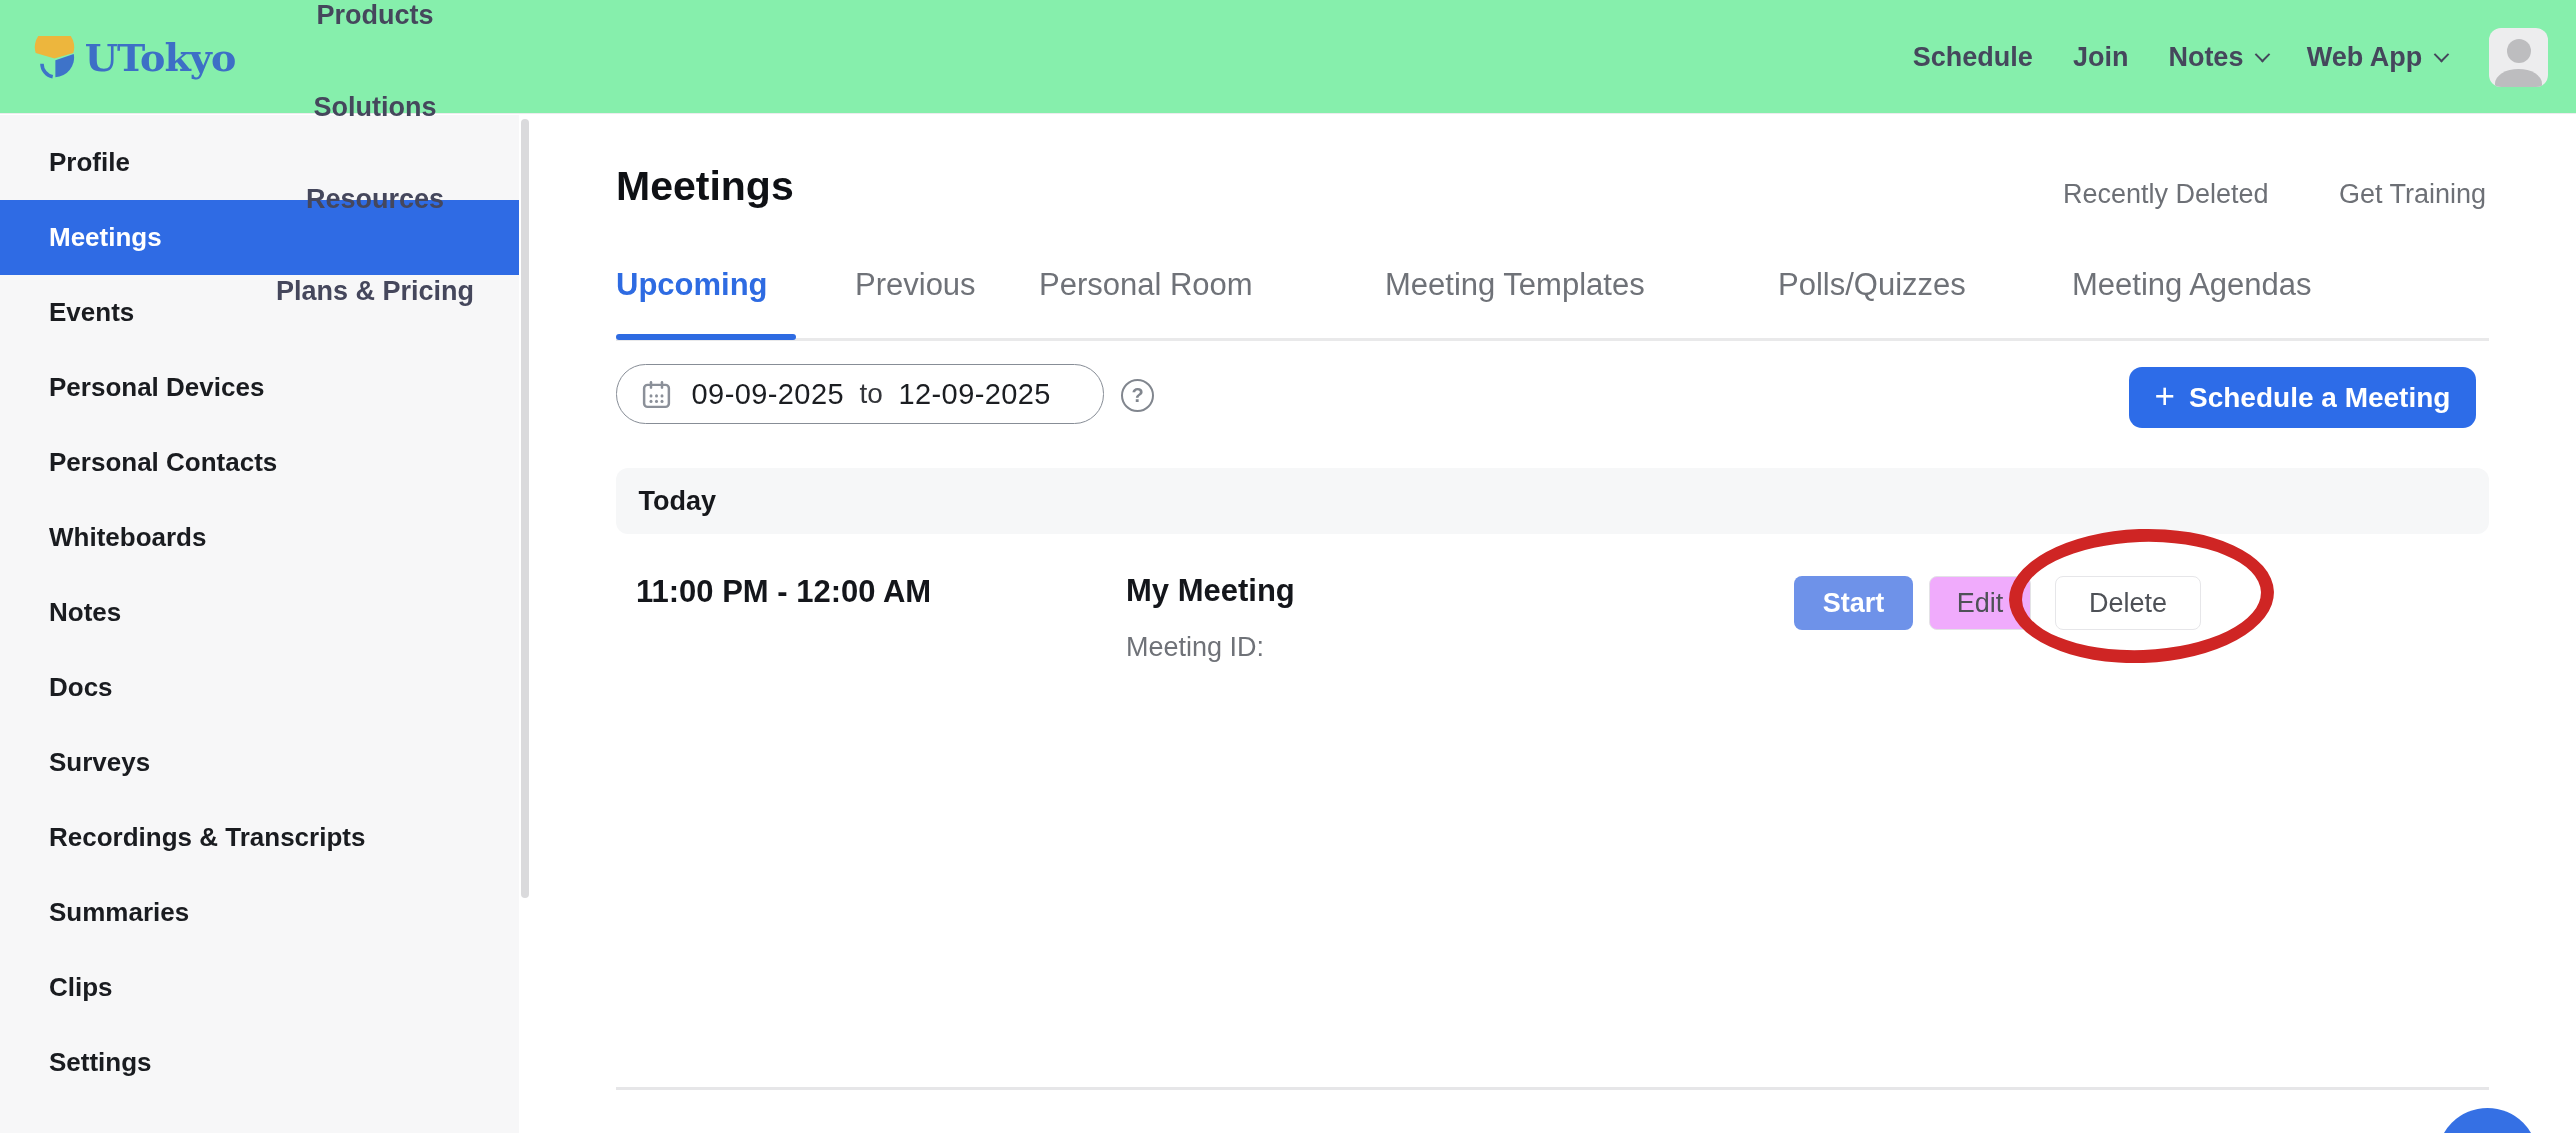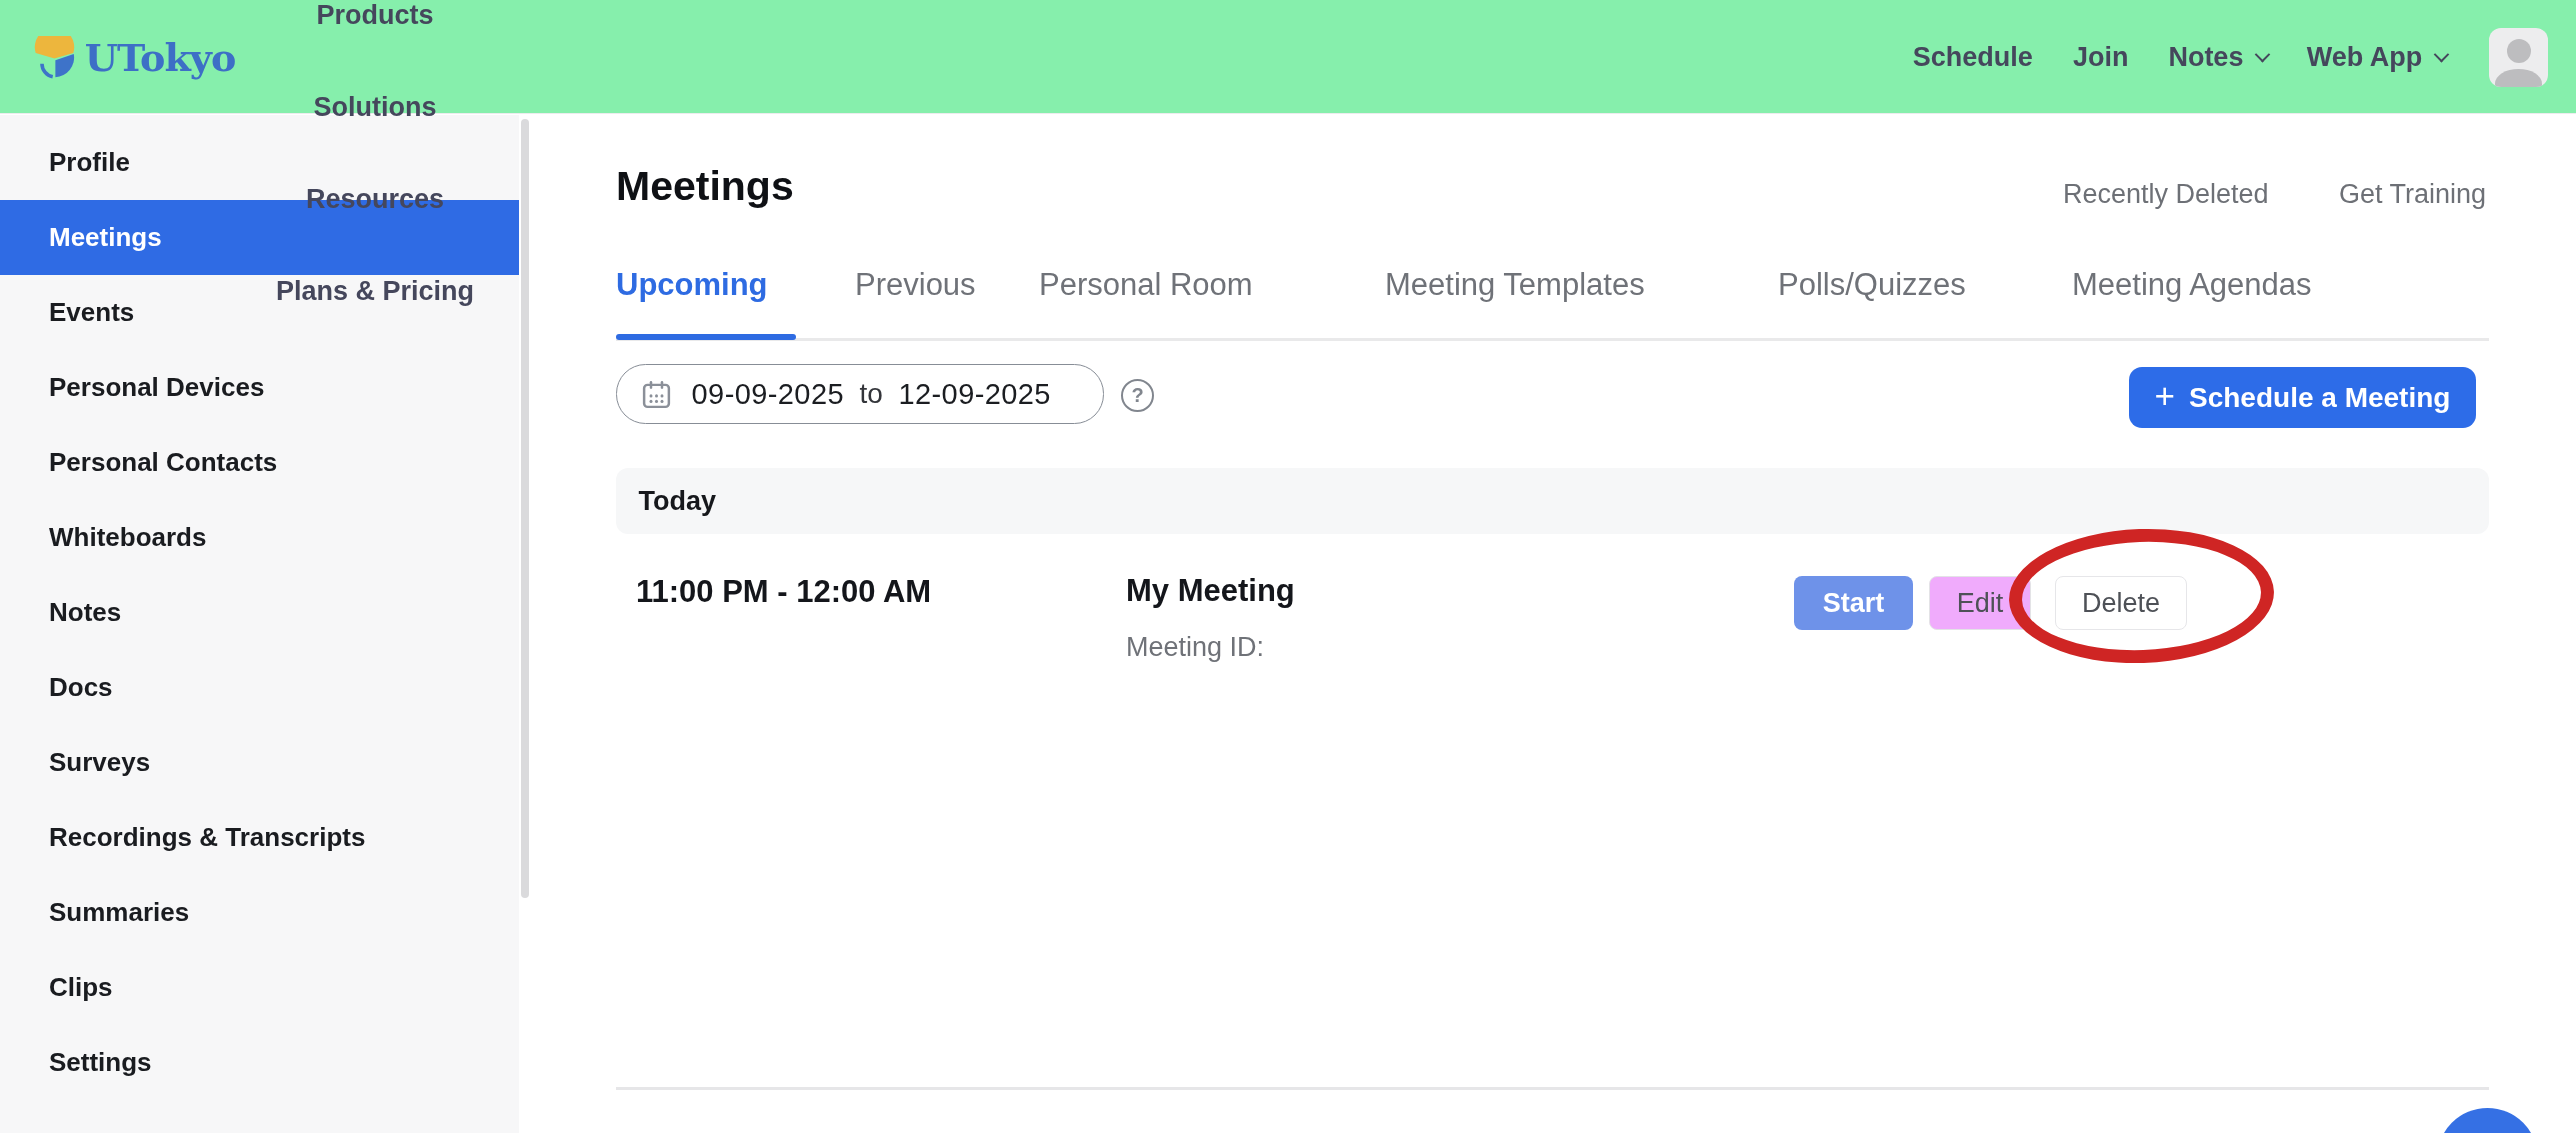--- a/index.html
+++ b/index.html
@@ -51,21 +51,21 @@
   .today-bar { position:absolute; left:616px; top:468px; width:1873px; height:66px; background:#f6f7f8; border-radius:12px; display:flex; align-items:center; padding-left:22.6px; }
   .today-bar .lbl { font-size:27px; font-weight:700; color:#16181c; }
 
   .mtg-time { position:absolute; left:636px; top:574px; font-size:31px; font-weight:700; color:#14161b; white-space:nowrap; }
   .mtg-title { position:absolute; left:1126px; top:573px; font-size:31px; font-weight:700; color:#14161b; white-space:nowrap; }
   .mtg-id { position:absolute; left:1126px; top:632px; font-size:27px; color:#6f7278; white-space:nowrap; }
 
   .btn { position:absolute; top:576px; height:54px; border-radius:8px; display:flex; align-items:center; justify-content:center; font-size:27px; cursor:pointer; font-family:"Liberation Sans", sans-serif; }
   .btn-start { left:1794px; width:119px; background:#6e92e9; color:#fff; font-weight:600; border:none; }
   .btn-edit { left:1929px; width:102px; background:#f0abfc; color:#4e5157; border:1.7px solid #e3e3e6; font-weight:500; }
-  .btn-delete { left:2055px; width:132px; background:#ffffff; color:#4e5157; border:1.7px solid #e6e6e9; font-weight:500; }
+  .btn-delete { left:2055px; width:146px; background:#ffffff; color:#4e5157; border:1.7px solid #e6e6e9; font-weight:500; }
 
   .red-ellipse { position:absolute; left:2009px; top:529px; width:265px; height:134px; border:13px solid #cf2524; border-radius:50%; transform:rotate(-2deg); pointer-events:none; z-index:4; }
 
   .list-divider { position:absolute; left:616px; top:1087px; width:1873px; height:2.6px; background:#e6e6e8; }
 
   .float-btn { position:absolute; left:2437px; top:1108px; width:101px; height:101px; border-radius:50%; background:#3570e4; border:none; cursor:pointer; }
 </style>
 </head>
 <body>
 

